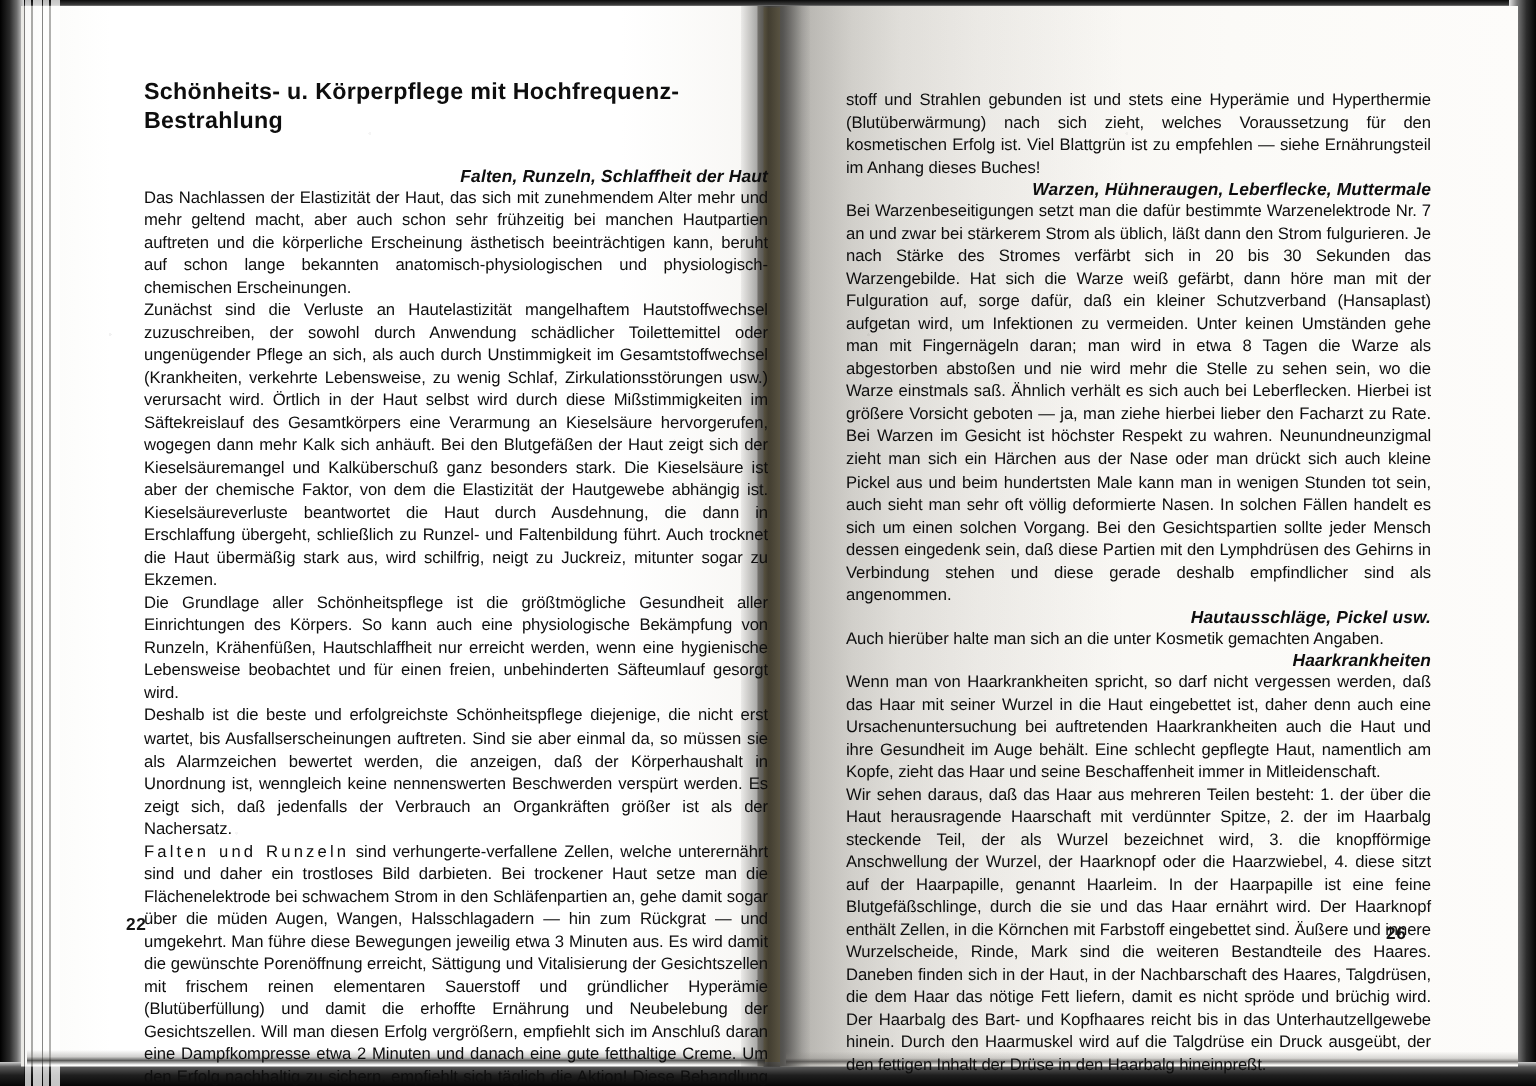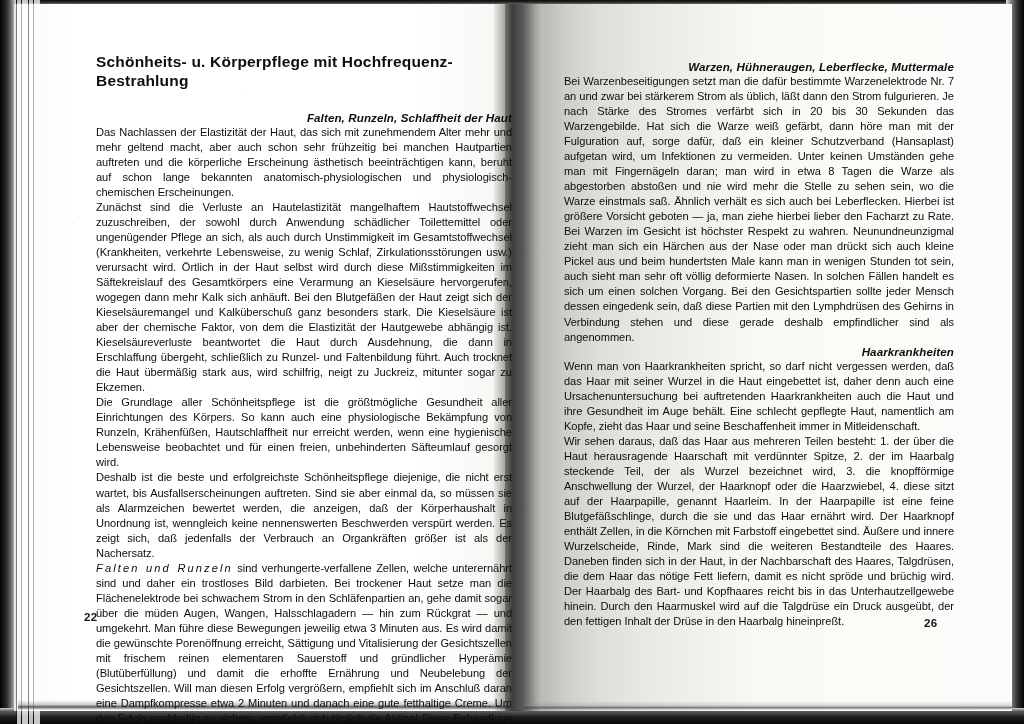--- a/index.html
+++ b/index.html
@@ -6,21 +6,21 @@
   html, body {
     margin: 0;
     padding: 0;
     background: #1a1a1a;
   }
   #scan {
     position: relative;
     width: 1024px;
     height: 724px;
     overflow: hidden;
-    background: #7dd3fc;
+    background: #eab308;
     font-family: "Liberation Sans", sans-serif;
   }
 
   
   .surround-dark {
     position: absolute;
     background: #141414;
   }
   #edge-left   { left: 0;    top: 0;   width: 16px;  height: 724px;
                  background: linear-gradient(to right,#000 0%,#2a2a2a 40%,#6e6e6e 70%,#ddd 100%); }
@@ -145,21 +145,20 @@
     text-align: justify;
     text-justify: inter-word;
     hyphens: none;
     letter-spacing: -0.05px;
   }
   p.body + p.body { margin-top: 0px; }
 
   .lead-spaced {
     letter-spacing: 2.1px;
     font-weight: normal;
-    font-style: italic;
   }
 
   .folio {
     position: absolute;
     font-size: 11.5px;
     font-weight: bold;
     color: #1b1b1b;
     letter-spacing: .4px;
   }
   #folio-left  { left: 84px;  top: 611px; text-align: right; }
@@ -201,26 +200,29 @@
     <p class="body">Zunächst sind die Verluste an Hautelastizität mangelhaftem Hautstoffwechsel zuzuschreiben, der sowohl durch Anwendung schädlicher Toilettemittel oder ungenügender Pflege an sich, als auch durch Unstimmigkeit im Gesamtstoffwechsel (Krankheiten, verkehrte Lebensweise, zu wenig Schlaf, Zirkulationsstörungen usw.) verursacht wird. Örtlich in der Haut selbst wird durch diese Mißstimmigkeiten im Säftekreislauf des Gesamtkörpers eine Verarmung an Kieselsäure hervorgerufen, wogegen dann mehr Kalk sich anhäuft. Bei den Blutgefäßen der Haut zeigt sich der Kieselsäuremangel und Kalküberschuß ganz besonders stark. Die Kieselsäure ist aber der chemische Faktor, von dem die Elastizität der Hautgewebe abhängig ist. Kieselsäureverluste beantwortet die Haut durch Ausdehnung, die dann in Erschlaffung übergeht, schließlich zu Runzel- und Faltenbildung führt. Auch trocknet die Haut übermäßig stark aus, wird schilfrig, neigt zu Juckreiz, mitunter sogar zu Ekzemen.</p>
     <p class="body">Die Grundlage aller Schönheitspflege ist die größtmögliche Gesundheit aller Einrichtungen des Körpers. So kann auch eine physiologische Bekämpfung von Runzeln, Krähenfüßen, Hautschlaffheit nur erreicht werden, wenn eine hygienische Lebensweise beobachtet und für einen freien, unbehinderten Säfteumlauf gesorgt wird.</p>
     <p class="body">Deshalb ist die beste und erfolgreichste Schönheitspflege diejenige, die nicht erst wartet, bis Ausfallserscheinungen auftreten. Sind sie aber einmal da, so müssen sie als Alarmzeichen bewertet werden, die anzeigen, daß der Körperhaushalt in Unordnung ist, wenngleich keine nennenswerten Beschwerden verspürt werden. Es zeigt sich, daß jedenfalls der Verbrauch an Organkräften größer ist als der Nachersatz.</p>
 
 
     <p class="body"><span class="lead-spaced">Falten und Runzeln</span><span> sind verhungerte-verfallene Zellen, welche unterernährt sind und daher ein trostloses Bild darbieten. Bei trockener Haut setze man die Flächenelektrode bei schwachem Strom in den Schläfenpartien an, gehe damit sogar über die müden Augen, Wangen, Halsschlagadern — hin zum Rückgrat — und umgekehrt. Man führe diese Bewegungen jeweilig etwa 3 Minuten aus. Es wird damit die gewünschte Porenöffnung erreicht, Sättigung und Vitalisierung der Gesichtszellen mit frischem reinen elementaren Sauerstoff und gründlicher Hyperämie (Blutüberfüllung) und damit die erhoffte Ernährung und Neubelebung der Gesichtszellen. Will man diesen Erfolg vergrößern, empfiehlt sich im Anschluß daran eine Dampfkompresse etwa 2 Minuten und danach eine gute fetthaltige Creme. Um den Erfolg nachhaltig zu sichern, empfiehlt sich täglich die Aktion! Diese Behandlung ist gerade deshalb so wert- und sinnvoll, weil sie mit Licht, Wärme, Sauer-</span></p>
   </div>
 
   <div class="col" id="col-right">
 
+    <p class="body">stoff und Strahlen gebunden ist und stets eine Hyperämie und Hyperthermie (Blutüberwärmung) nach sich zieht, welches Voraussetzung für den kosmetischen Erfolg ist. Viel Blattgrün ist zu empfehlen — siehe Ernährungsteil im Anhang dieses Buches!</p>
 
     <h2 class="subhead spaced-above">Warzen, Hühneraugen, Leberflecke, Muttermale</h2>
 
     <p class="body">Bei Warzenbeseitigungen setzt man die dafür bestimmte Warzenelektrode Nr. 7 an und zwar bei stärkerem Strom als üblich, läßt dann den Strom fulgurieren. Je nach Stärke des Stromes verfärbt sich in 20 bis 30 Sekunden das Warzengebilde. Hat sich die Warze weiß gefärbt, dann höre man mit der Fulguration auf, sorge dafür, daß ein kleiner Schutzverband (Hansaplast) aufgetan wird, um Infektionen zu vermeiden. Unter keinen Umständen gehe man mit Fingernägeln daran; man wird in etwa 8 Tagen die Warze als abgestorben abstoßen und nie wird mehr die Stelle zu sehen sein, wo die Warze einstmals saß. Ähnlich verhält es sich auch bei Leberflecken. Hierbei ist größere Vorsicht geboten — ja, man ziehe hierbei lieber den Facharzt zu Rate. Bei Warzen im Gesicht ist höchster Respekt zu wahren. Neunundneunzigmal zieht man sich ein Härchen aus der Nase oder man drückt sich auch kleine Pickel aus und beim hundertsten Male kann man in wenigen Stunden tot sein, auch sieht man sehr oft völlig deformierte Nasen. In solchen Fällen handelt es sich um einen solchen Vorgang. Bei den Gesichtspartien sollte jeder Mensch dessen eingedenk sein, daß diese Partien mit den Lymphdrüsen des Gehirns in Verbindung stehen und diese gerade deshalb empfindlicher sind als angenommen.</p>
 
-
+    <h2 class="subhead spaced-above">Hautausschläge, Pickel usw.</h2>
+
+    <p class="body">Auch hierüber halte man sich an die unter Kosmetik gemachten Angaben.</p>
 
     <h2 class="subhead spaced-above">Haarkrankheiten</h2>
 
     <p class="body">Wenn man von Haarkrankheiten spricht, so darf nicht vergessen werden, daß das Haar mit seiner Wurzel in die Haut eingebettet ist, daher denn auch eine Ursachenuntersuchung bei auftretenden Haarkrankheiten auch die Haut und ihre Gesundheit im Auge behält. Eine schlecht gepflegte Haut, namentlich am Kopfe, zieht das Haar und seine Beschaffenheit immer in Mitleidenschaft.</p>
     <p class="body">Wir sehen daraus, daß das Haar aus mehreren Teilen besteht: 1. der über die Haut herausragende Haarschaft mit verdünnter Spitze, 2. der im Haarbalg steckende Teil, der als Wurzel bezeichnet wird, 3. die knopfförmige Anschwellung der Wurzel, der Haarknopf oder die Haarzwiebel, 4. diese sitzt auf der Haarpapille, genannt Haarleim. In der Haarpapille ist eine feine Blutgefäßschlinge, durch die sie und das Haar ernährt wird. Der Haarknopf enthält Zellen, in die Körnchen mit Farbstoff eingebettet sind. Äußere und innere Wurzelscheide, Rinde, Mark sind die weiteren Bestandteile des Haares. Daneben finden sich in der Haut, in der Nachbarschaft des Haares, Talgdrüsen, die dem Haar das nötige Fett liefern, damit es nicht spröde und brüchig wird. Der Haarbalg des Bart- und Kopfhaares reicht bis in das Unterhautzellgewebe hinein. Durch den Haarmuskel wird auf die Talgdrüse ein Druck ausgeübt, der den fettigen Inhalt der Drüse in den Haarbalg hineinpreßt.</p>
   </div>
 
   <div class="folio" id="folio-left">22</div>
   <div class="folio" id="folio-right">26</div>
 

